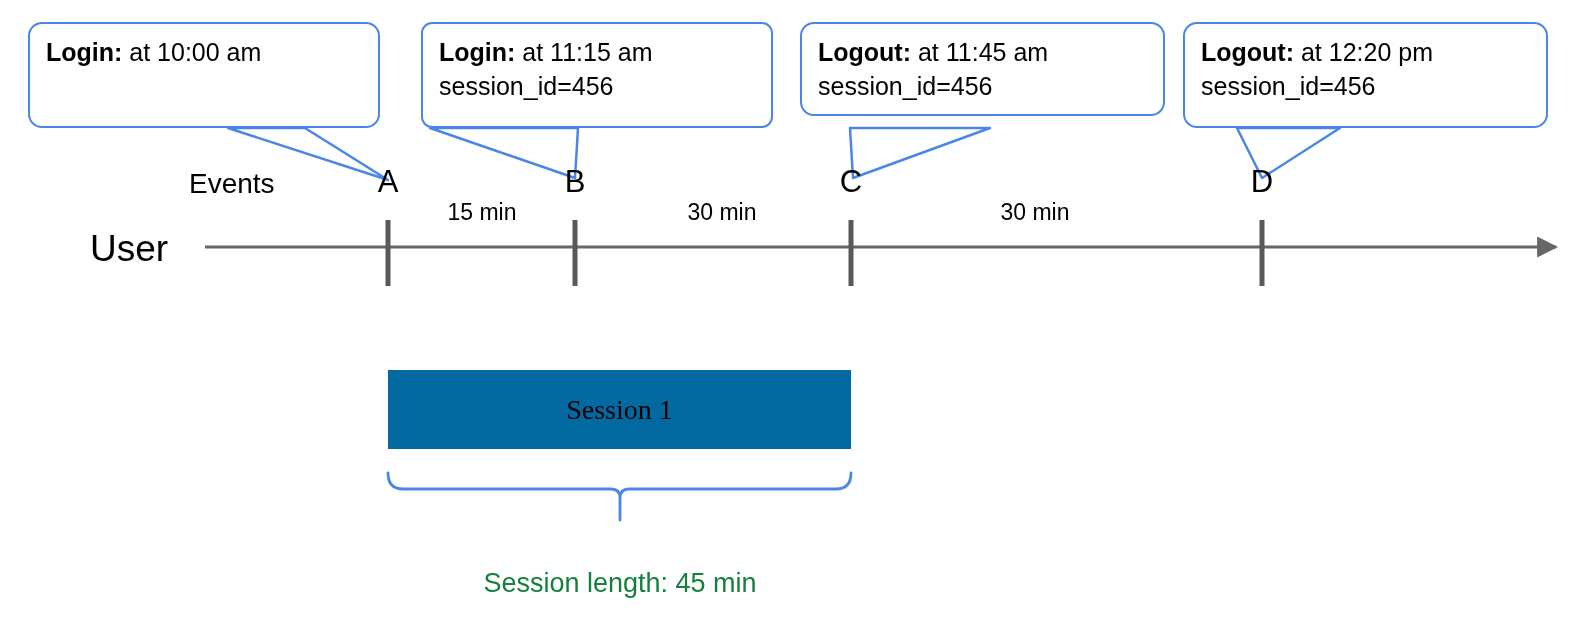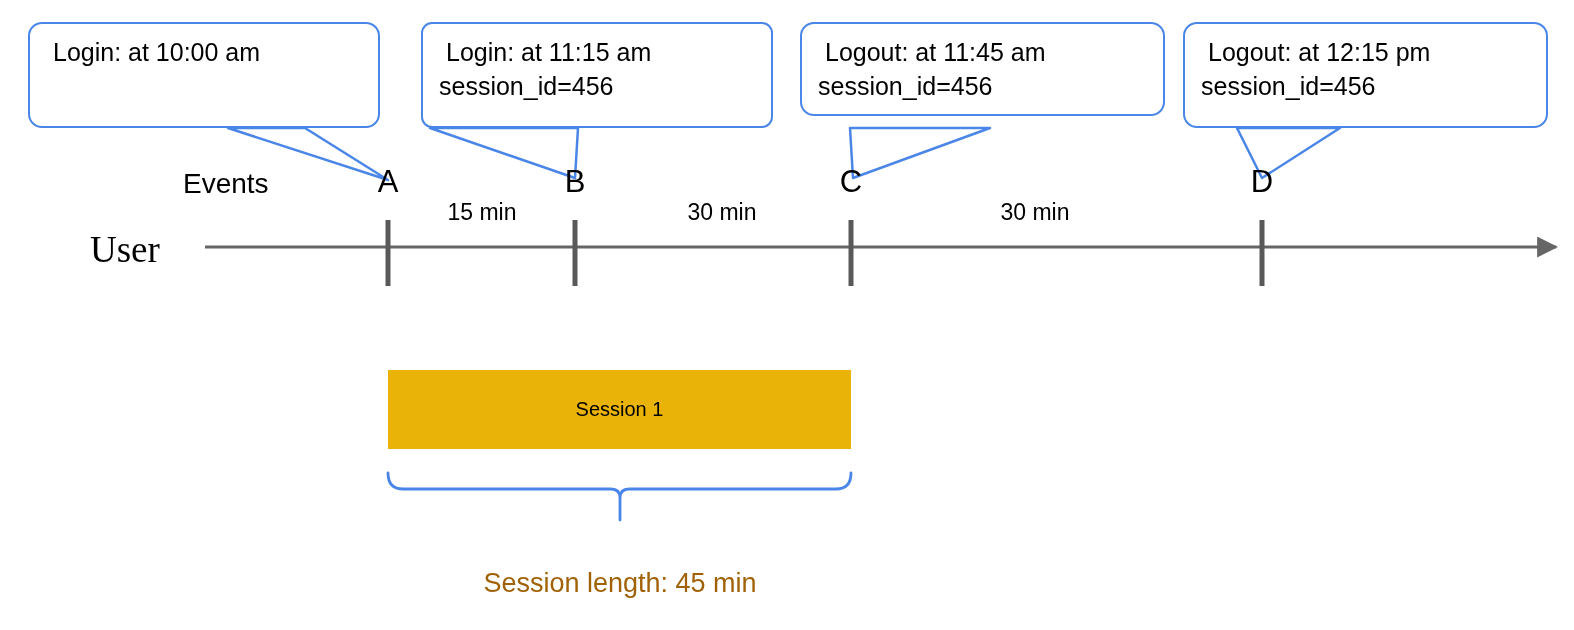--- a/index.html
+++ b/index.html
@@ -32,32 +32,30 @@
     border: 2px solid #4a86e8;
     border-radius: 14px;
     background: #ffffff;
     padding: 12px 16px 10px 16px;
     font-size: 25px;
     line-height: 1.35;
     color: #000000;
     white-space: nowrap;
   }
   .callout .ev {
-    font-weight: normal;
-    margin-left: 7px;
+    font-weight: bold;
   }
   .callout .line2 {
     display: block;
   }
   .axis-label-user {
     position: absolute;
     font-size: 37px;
     color: #000000;
     white-space: nowrap;
-    font-family: Liberation Serif, serif;
   }
   .axis-label-events {
     position: absolute;
     font-size: 28px;
     color: #000000;
     white-space: nowrap;
   }
   .marker-label {
     position: absolute;
     font-size: 31px;
@@ -69,31 +67,32 @@
   .interval-label {
     position: absolute;
     font-size: 23px;
     color: #000000;
     text-align: center;
     white-space: nowrap;
     transform: translateX(-50%);
   }
   .session-bar {
     position: absolute;
-    background: #eab308;
+    background: #0369a1;
     display: flex;
     align-items: center;
     justify-content: center;
-    font-size: 20px;
+    font-size: 28px;
     color: #000000;
+    font-family: Liberation Serif, serif;
   }
   .session-caption {
     position: absolute;
     font-size: 27px;
-    color: #a16207;
+    color: #15803d;
     white-space: nowrap;
     text-align: center;
     transform: translateX(-50%);
   }
 </style>
 </head>
 <body>
 
 <div id="stage">
 
@@ -105,21 +104,21 @@
     <span class="ev">Login:</span><span> at 11:15 am</span>
     <span class="line2">session_id=456</span>
   </div>
 
   <div class="callout" style="left:800px; top:22px; width:365px; height:94px;">
     <span class="ev">Logout:</span><span> at 11:45 am</span>
     <span class="line2">session_id=456</span>
   </div>
 
   <div class="callout" style="left:1183px; top:22px; width:365px; height:106px;">
-    <span class="ev">Logout:</span><span> at 12:15 pm</span>
+    <span class="ev">Logout:</span><span> at 12:20 pm</span>
     <span class="line2">session_id=456</span>
   </div>
 
   <svg class="svg-layer" viewBox="0 0 1574 630" xmlns="http://www.w3.org/2000/svg">
 
     <path d="M 228,128 L 388,180 L 305,128 Z" fill="#ffffff" stroke="#4a86e8" stroke-width="2.5" stroke-linejoin="round"></path>
     <path d="M 430,128 L 575,178 L 578,128 Z" fill="#ffffff" stroke="#4a86e8" stroke-width="2.5" stroke-linejoin="round"></path>
     <path d="M 850,128 L 853,178 L 990,128 Z" fill="#ffffff" stroke="#4a86e8" stroke-width="2.5" stroke-linejoin="round"></path>
     <path d="M 1237,128 L 1262,178 L 1340,128 Z" fill="#ffffff" stroke="#4a86e8" stroke-width="2.5" stroke-linejoin="round"></path>
 
@@ -132,21 +131,21 @@
 
     <line x1="388" y1="220" x2="388" y2="286" stroke="#595959" stroke-width="5"></line>
     <line x1="575" y1="220" x2="575" y2="286" stroke="#595959" stroke-width="5"></line>
     <line x1="851" y1="220" x2="851" y2="286" stroke="#595959" stroke-width="5"></line>
     <line x1="1262" y1="220" x2="1262" y2="286" stroke="#595959" stroke-width="5"></line>
 
     <path d="M 388,473 Q 388,489 403,489 L 611,489 Q 620,489 620,498 L 620,520
              L 620,498 Q 620,489 629,489 L 836,489 Q 851,489 851,473" fill="none" stroke="#4a86e8" stroke-width="2.8" stroke-linecap="round" stroke-linejoin="round"></path>
   </svg>
 
-  <div class="axis-label-events" style="left:183px; top:168px;">Events</div>
+  <div class="axis-label-events" style="left:189px; top:168px;">Events</div>
 
   <div class="axis-label-user" style="left:90px; top:228px;">User</div>
 
   <div class="marker-label" style="left:388px; top:164px;">A</div>
   <div class="marker-label" style="left:575px; top:164px;">B</div>
   <div class="marker-label" style="left:851px; top:164px;">C</div>
   <div class="marker-label" style="left:1262px; top:164px;">D</div>
 
   <div class="interval-label" style="left:482px; top:199px;">15 min</div>
   <div class="interval-label" style="left:722px; top:199px;">30 min</div>

